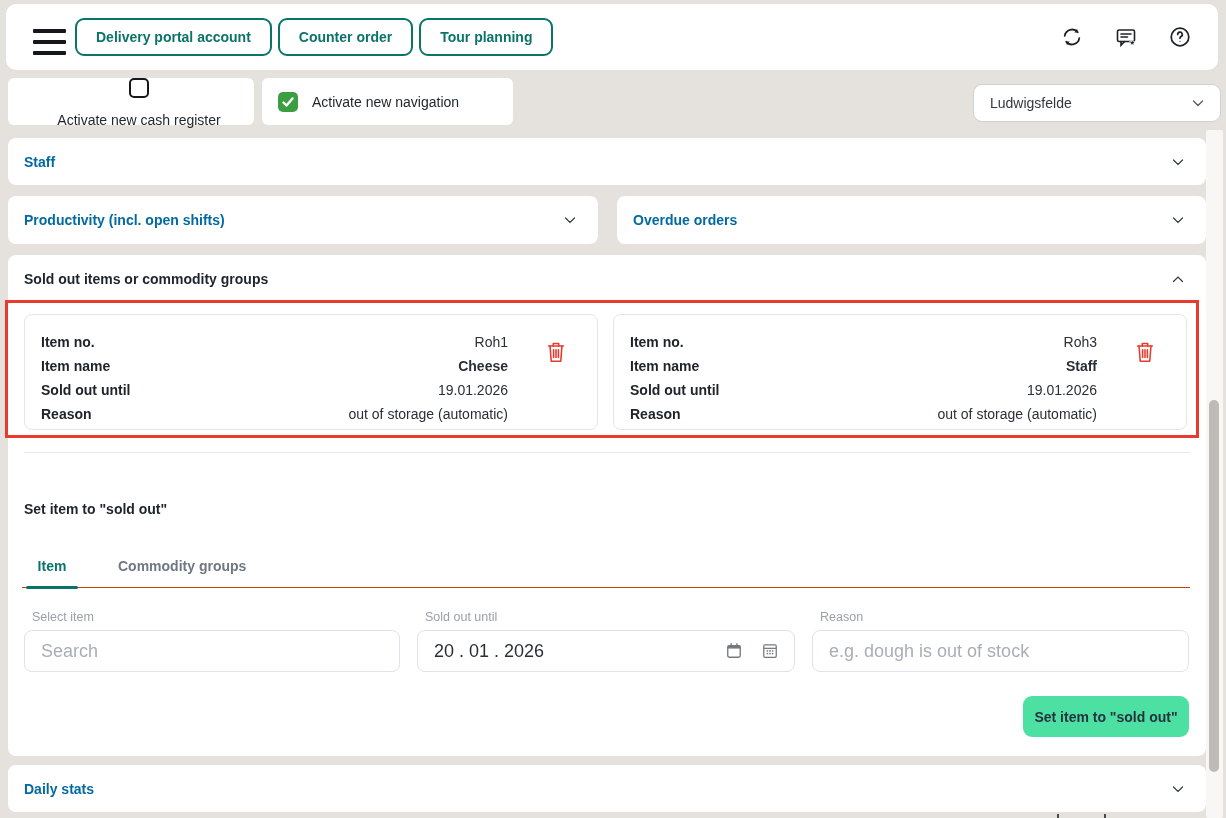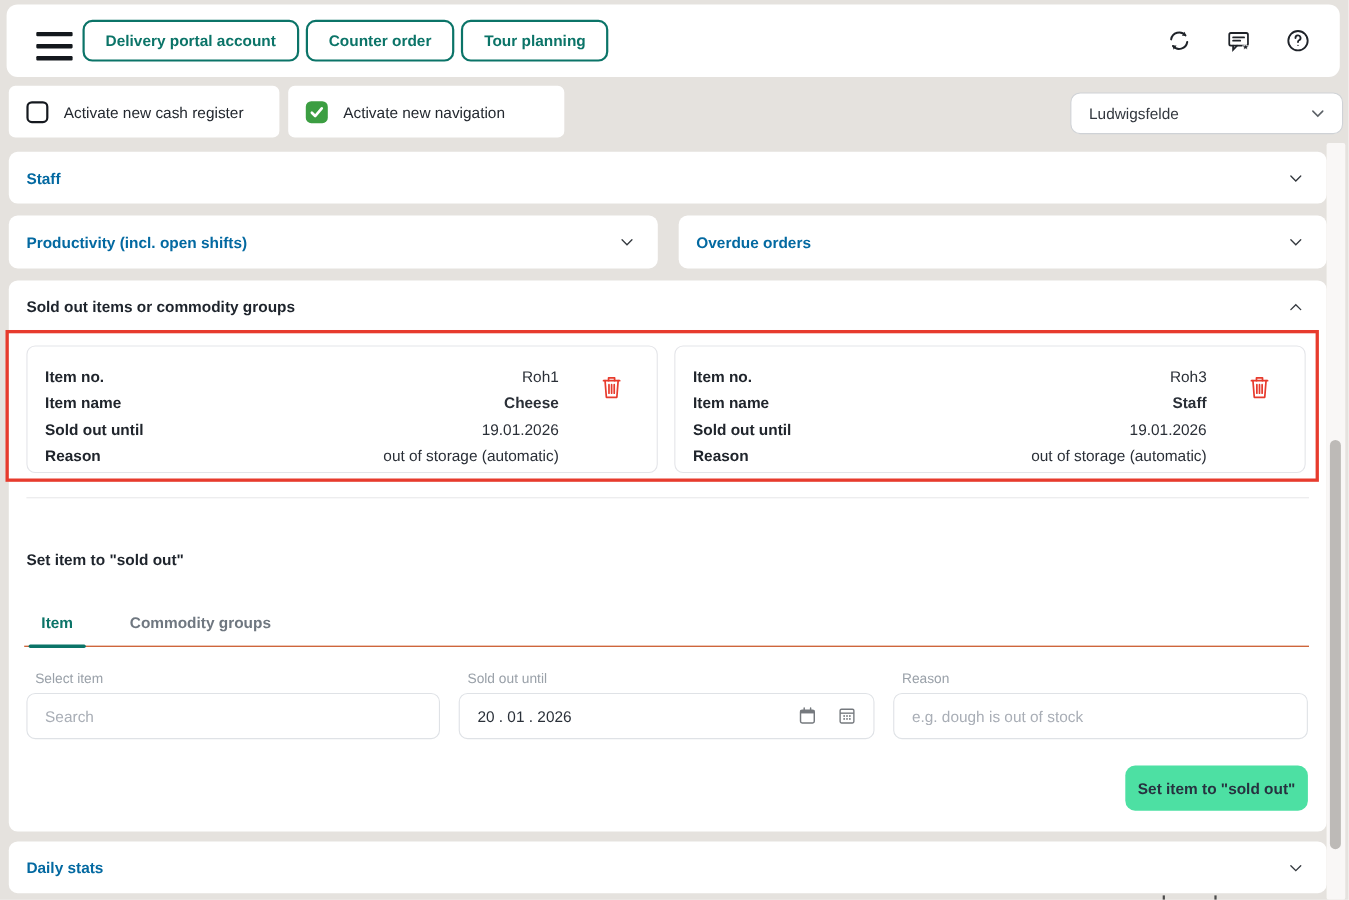--- a/index.html
+++ b/index.html
@@ -23,21 +23,21 @@
     height:38px; padding:0 19px; background:#fff;
     border:2px solid #0b7468; border-radius:9px;
     color:#0b7468; font-weight:700; font-size:14px;
     font-family:"Liberation Sans",sans-serif; cursor:pointer;
   }
   .hdr-icons { position:absolute; right:26px; top:21px; display:flex; gap:30px; align-items:center; }
   .hdr-icon { width:24px; height:24px; cursor:pointer; }
 
   
   .toggle-card { top:78px; height:47px; border-radius:6px; display:flex; align-items:center; padding-left:16px; gap:14px; }
-  .toggle-1 { left:8px; width:246px; }
+  .toggle-1 { left:8px; width:246px;flex-direction:column; }
   .toggle-2 { left:262px; width:251px; }
   .checkbox { width:20px; height:20px; border-radius:5px; flex:0 0 auto; cursor:pointer; }
   .checkbox.unchecked { border:2px solid #15191f; background:#fff; }
   .checkbox.checked { background:#3c9e42; display:flex; align-items:center; justify-content:center; }
   .toggle-label { font-size:14px; color:#23282f; }
 
   .dropdown {
     left:973px; top:84px; width:248px; height:38px; border-radius:9px;
     border:1px solid #cfd2d6; display:flex; align-items:center;
     justify-content:space-between; padding:0 14px 0 16px; cursor:pointer;
@@ -88,21 +88,21 @@
 
   .field-label { position:absolute; top:610px; font-size:12.5px; color:#9aa1a9; }
   .fl-1 { left:24px; } .fl-2 { left:417px; } .fl-3 { left:812px; }
 
   .inp-wrap { position:absolute; top:630px; height:42px; background:#fff;
               border:1px solid #dfe2e6; border-radius:8px; display:flex; align-items:center; }
   .iw-1 { left:16px; width:376px; }
   .iw-2 { left:409px; width:378px; }
   .iw-3 { left:804px; width:377px; }
   .inp-wrap input { border:none; outline:none; background:transparent; flex:1;
-                    font-family:"Liberation Sans",sans-serif; font-size:14px; color:#2a3039;
+                    font-family:"Liberation Sans",sans-serif; font-size:18px; color:#2a3039;
                     padding:0 12px 0 16px; min-width:0; }
   .inp-wrap input::placeholder { color:#a9aeb6; }
   .date-icons { display:flex; gap:16px; padding-right:14px; }
   .date-icons .cal { width:20px; height:20px; cursor:pointer; }
 
   .submit-btn { position:absolute; left:1015px; top:441px; width:166px; height:41px;
                 background:#4de0a3; border:none; border-radius:9px; cursor:pointer;
                 font-family:"Liberation Sans",sans-serif; font-size:14px; font-weight:700; color:#273240; }
 
   

